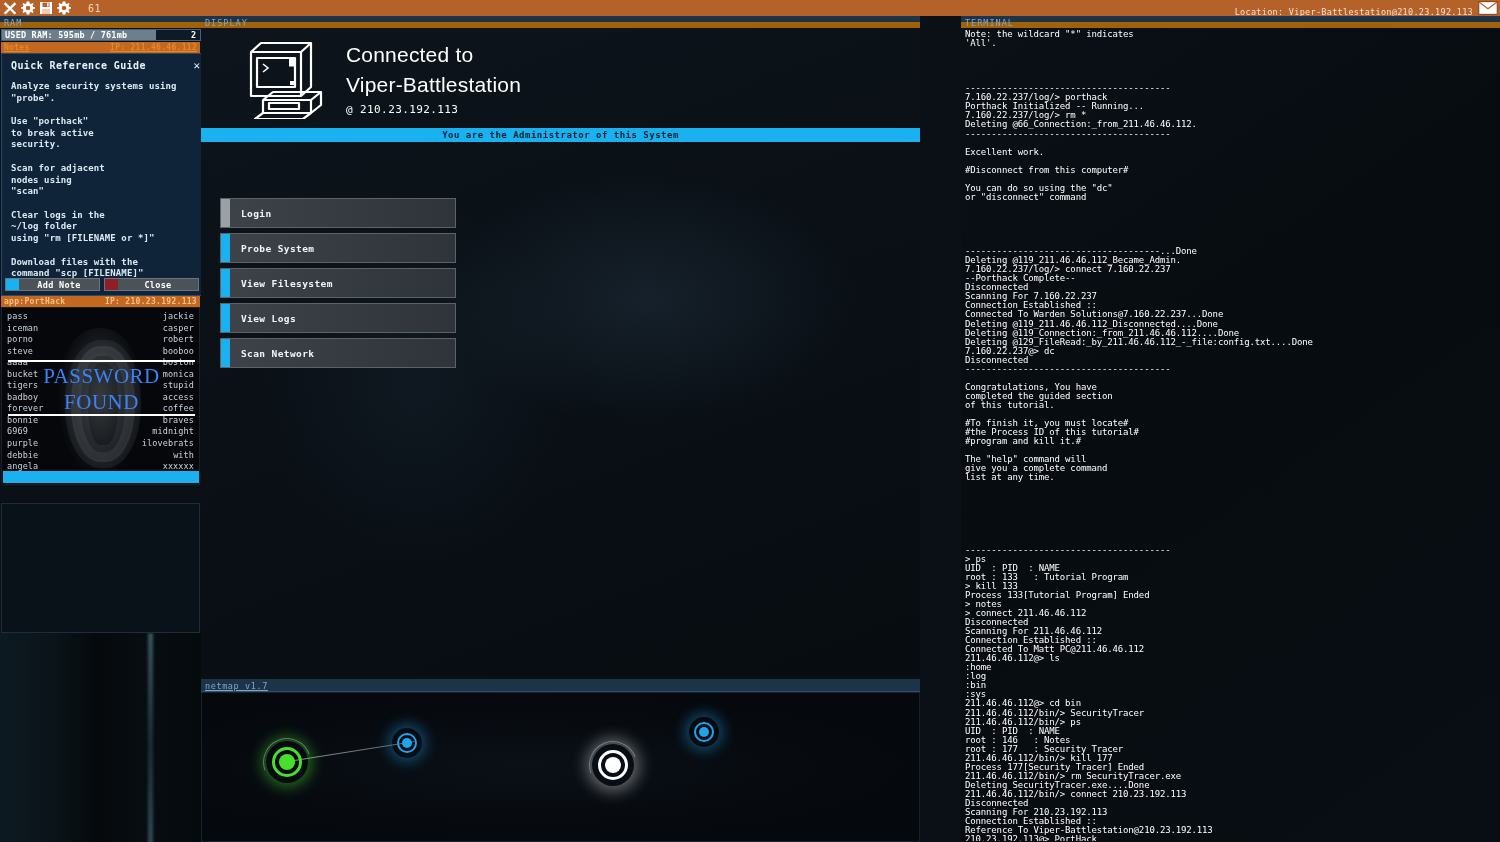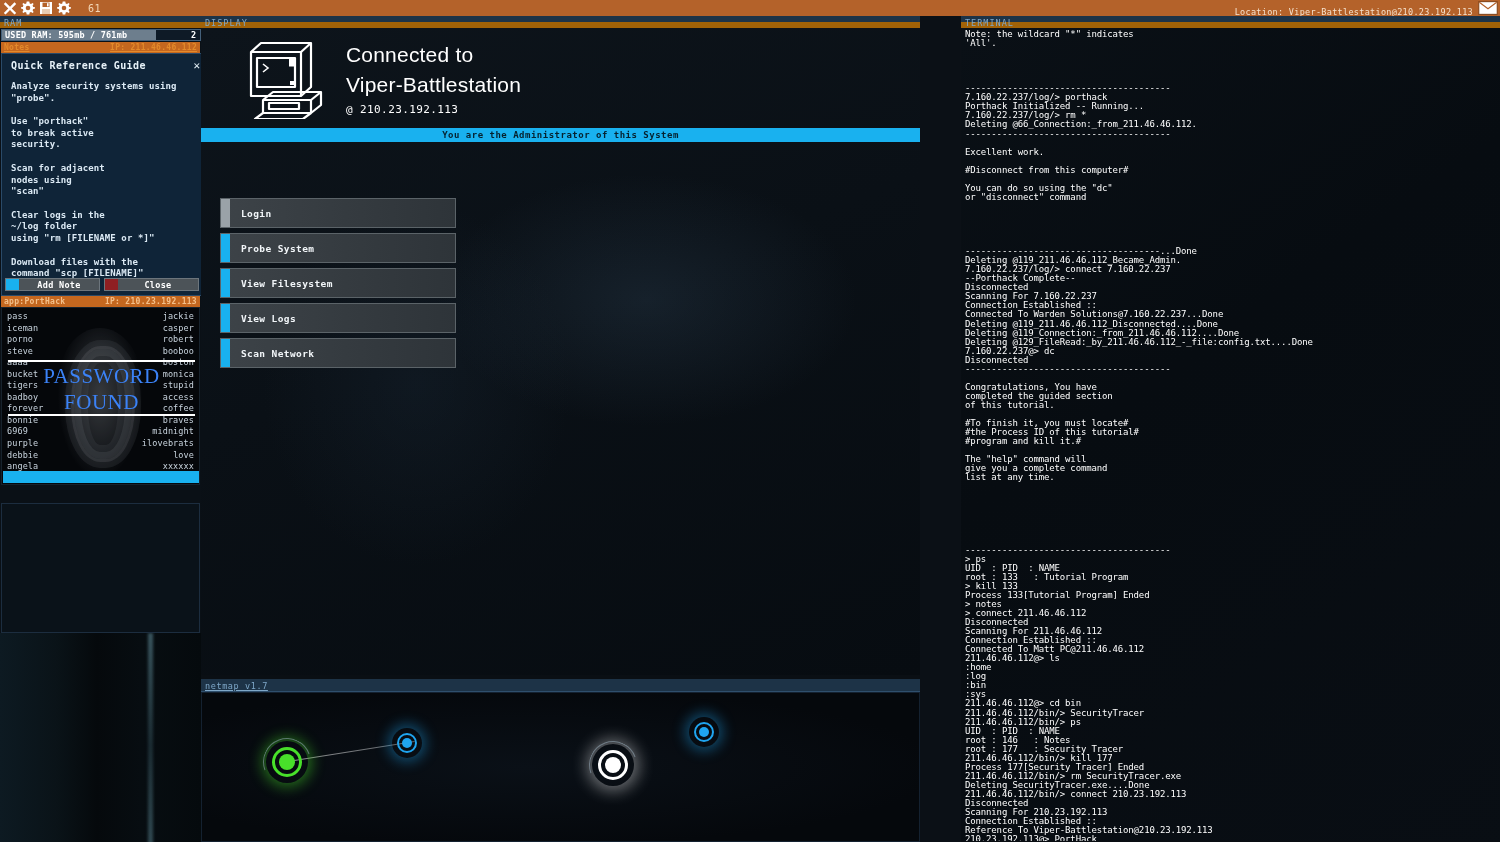--- a/index.html
+++ b/index.html
@@ -436,21 +436,21 @@
           <div>robert</div>
           <div>booboo</div>
           <div>boston</div>
           <div>monica</div>
           <div>stupid</div>
           <div>access</div>
           <div>coffee</div>
           <div>braves</div>
           <div>midnight</div>
           <div>ilovebrats</div>
-          <div>love</div>
+          <div>with</div>
           <div>xxxxxx</div>
           <div>yankee</div>
           <div>college</div>
         </div>
       <div class="pwd-rule top"></div>
       <div class="pwd-rule bot"></div>
       <div class="pwd-found">
         <div>PASSWORD</div>
         <div>FOUND</div>
       </div>

